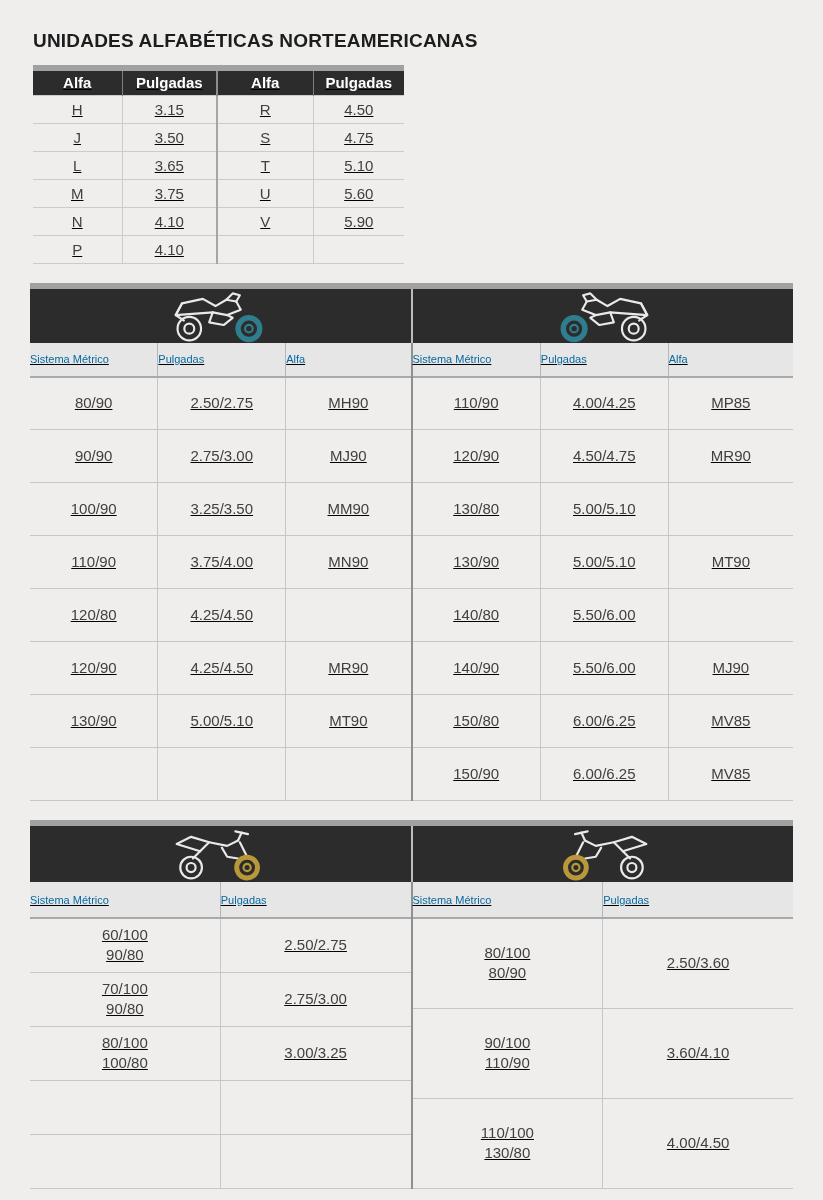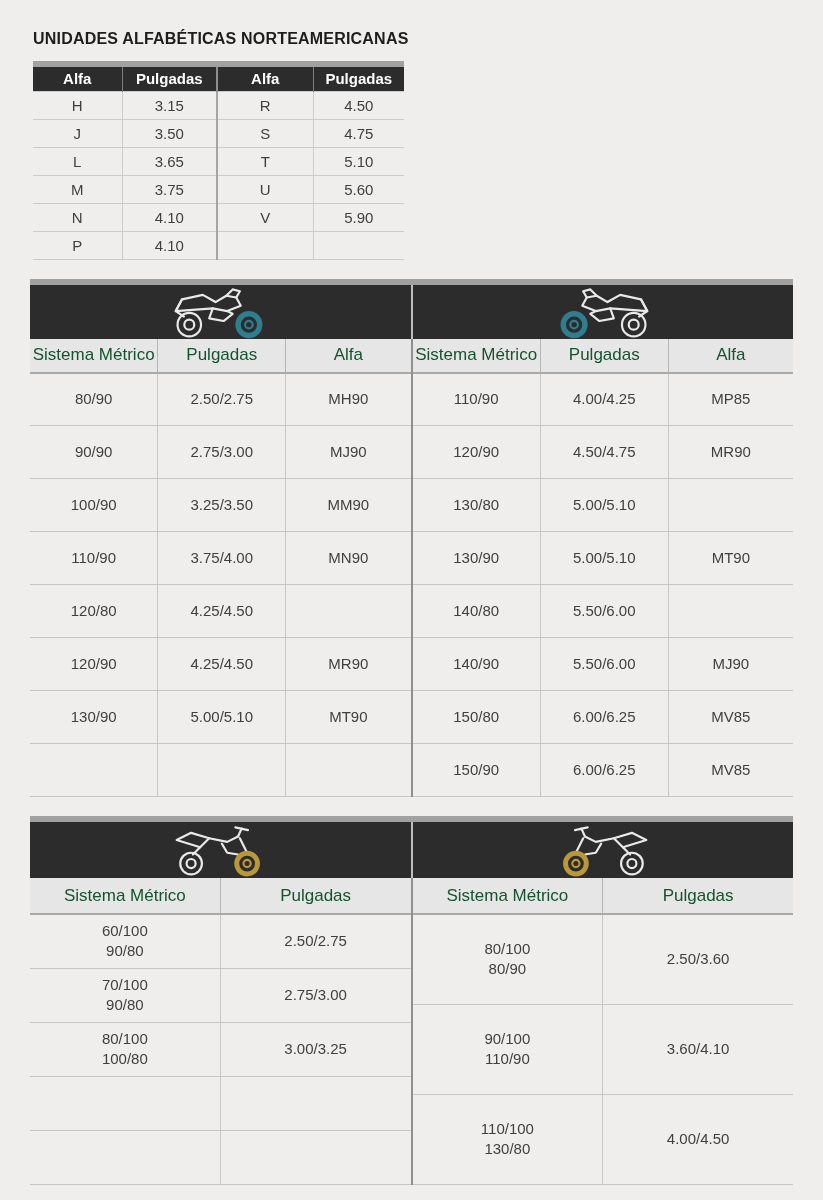--- a/index.html
+++ b/index.html
@@ -5,27 +5,27 @@
   * { box-sizing: border-box; margin: 0; padding: 0; }
   html, body { width: 823px; }
   body {
     height: 1200px;
     background: #efeeed;
     font-family: "Liberation Sans", sans-serif;
     overflow: hidden;
   }
   .page-title {
     margin: 30px 0 0 33px;
-    font-size: 16px;
+    font-size: 19px;
     font-weight: bold;
     color: #1d1d1d;
     letter-spacing: 0.2px;
   }
   .gray-strip { height: 6px; background: #a1a1a1; }
-  table { border-collapse: collapse; table-layout: fixed; width: 100%; }
+  table { border-collapse: collapse; table-layout: fixed; width: 100%; text-decoration: underline; }
 
   
   .alpha-wrap { margin: 13px 0 0 33px; width: 371px; }
   .alpha-table th {
     background: #2d2c2c; color: #ffffff;
     font-weight: bold; font-size: 15px; height: 24px;
     border-left: 1px solid #7f7f7f; text-align: center;
   }
   .alpha-table th:first-child { border-left: none; }
   .alpha-table th:nth-child(3) { border-left: 2px solid #8e8e8e; }
@@ -40,23 +40,23 @@
   
   .section { margin: 19px 0 0 30px; width: 763px; }
   .dark-band { height: 54px; background: #2d2c2c; display: flex; }
   .band-half { flex: 1; display: flex; align-items: center; justify-content: center; }
   .band-divider { width: 2px; background: #bdbdbd; }
   .dual { display: flex; }
   .mid-divider { width: 2px; background: #8f8f8f; }
   .half { flex: 1; }
   .half th {
     background: #e7e6e6; height: 34px;
-    font-weight: normal; font-size: 17px; color: #14532d;
+    font-weight: normal; font-size: 11px; color: #0369a1;
     border-bottom: 2px solid #a9a9a9; border-left: 1px solid #b5b5b5;
-    text-align: center;
+    text-align: left;
   }
   .half th:first-child { border-left: none; }
   .half td {
     height: 53px; text-align: center;
     font-size: 15px; color: #3f3f3f; line-height: 1.35;
     border-bottom: 1px solid #c6c6c6; border-left: 1px solid #c6c6c6;
     white-space: pre-line;
   }
   .half td:first-child { border-left: none; }
   .offroad .half td { height: 54px; }

